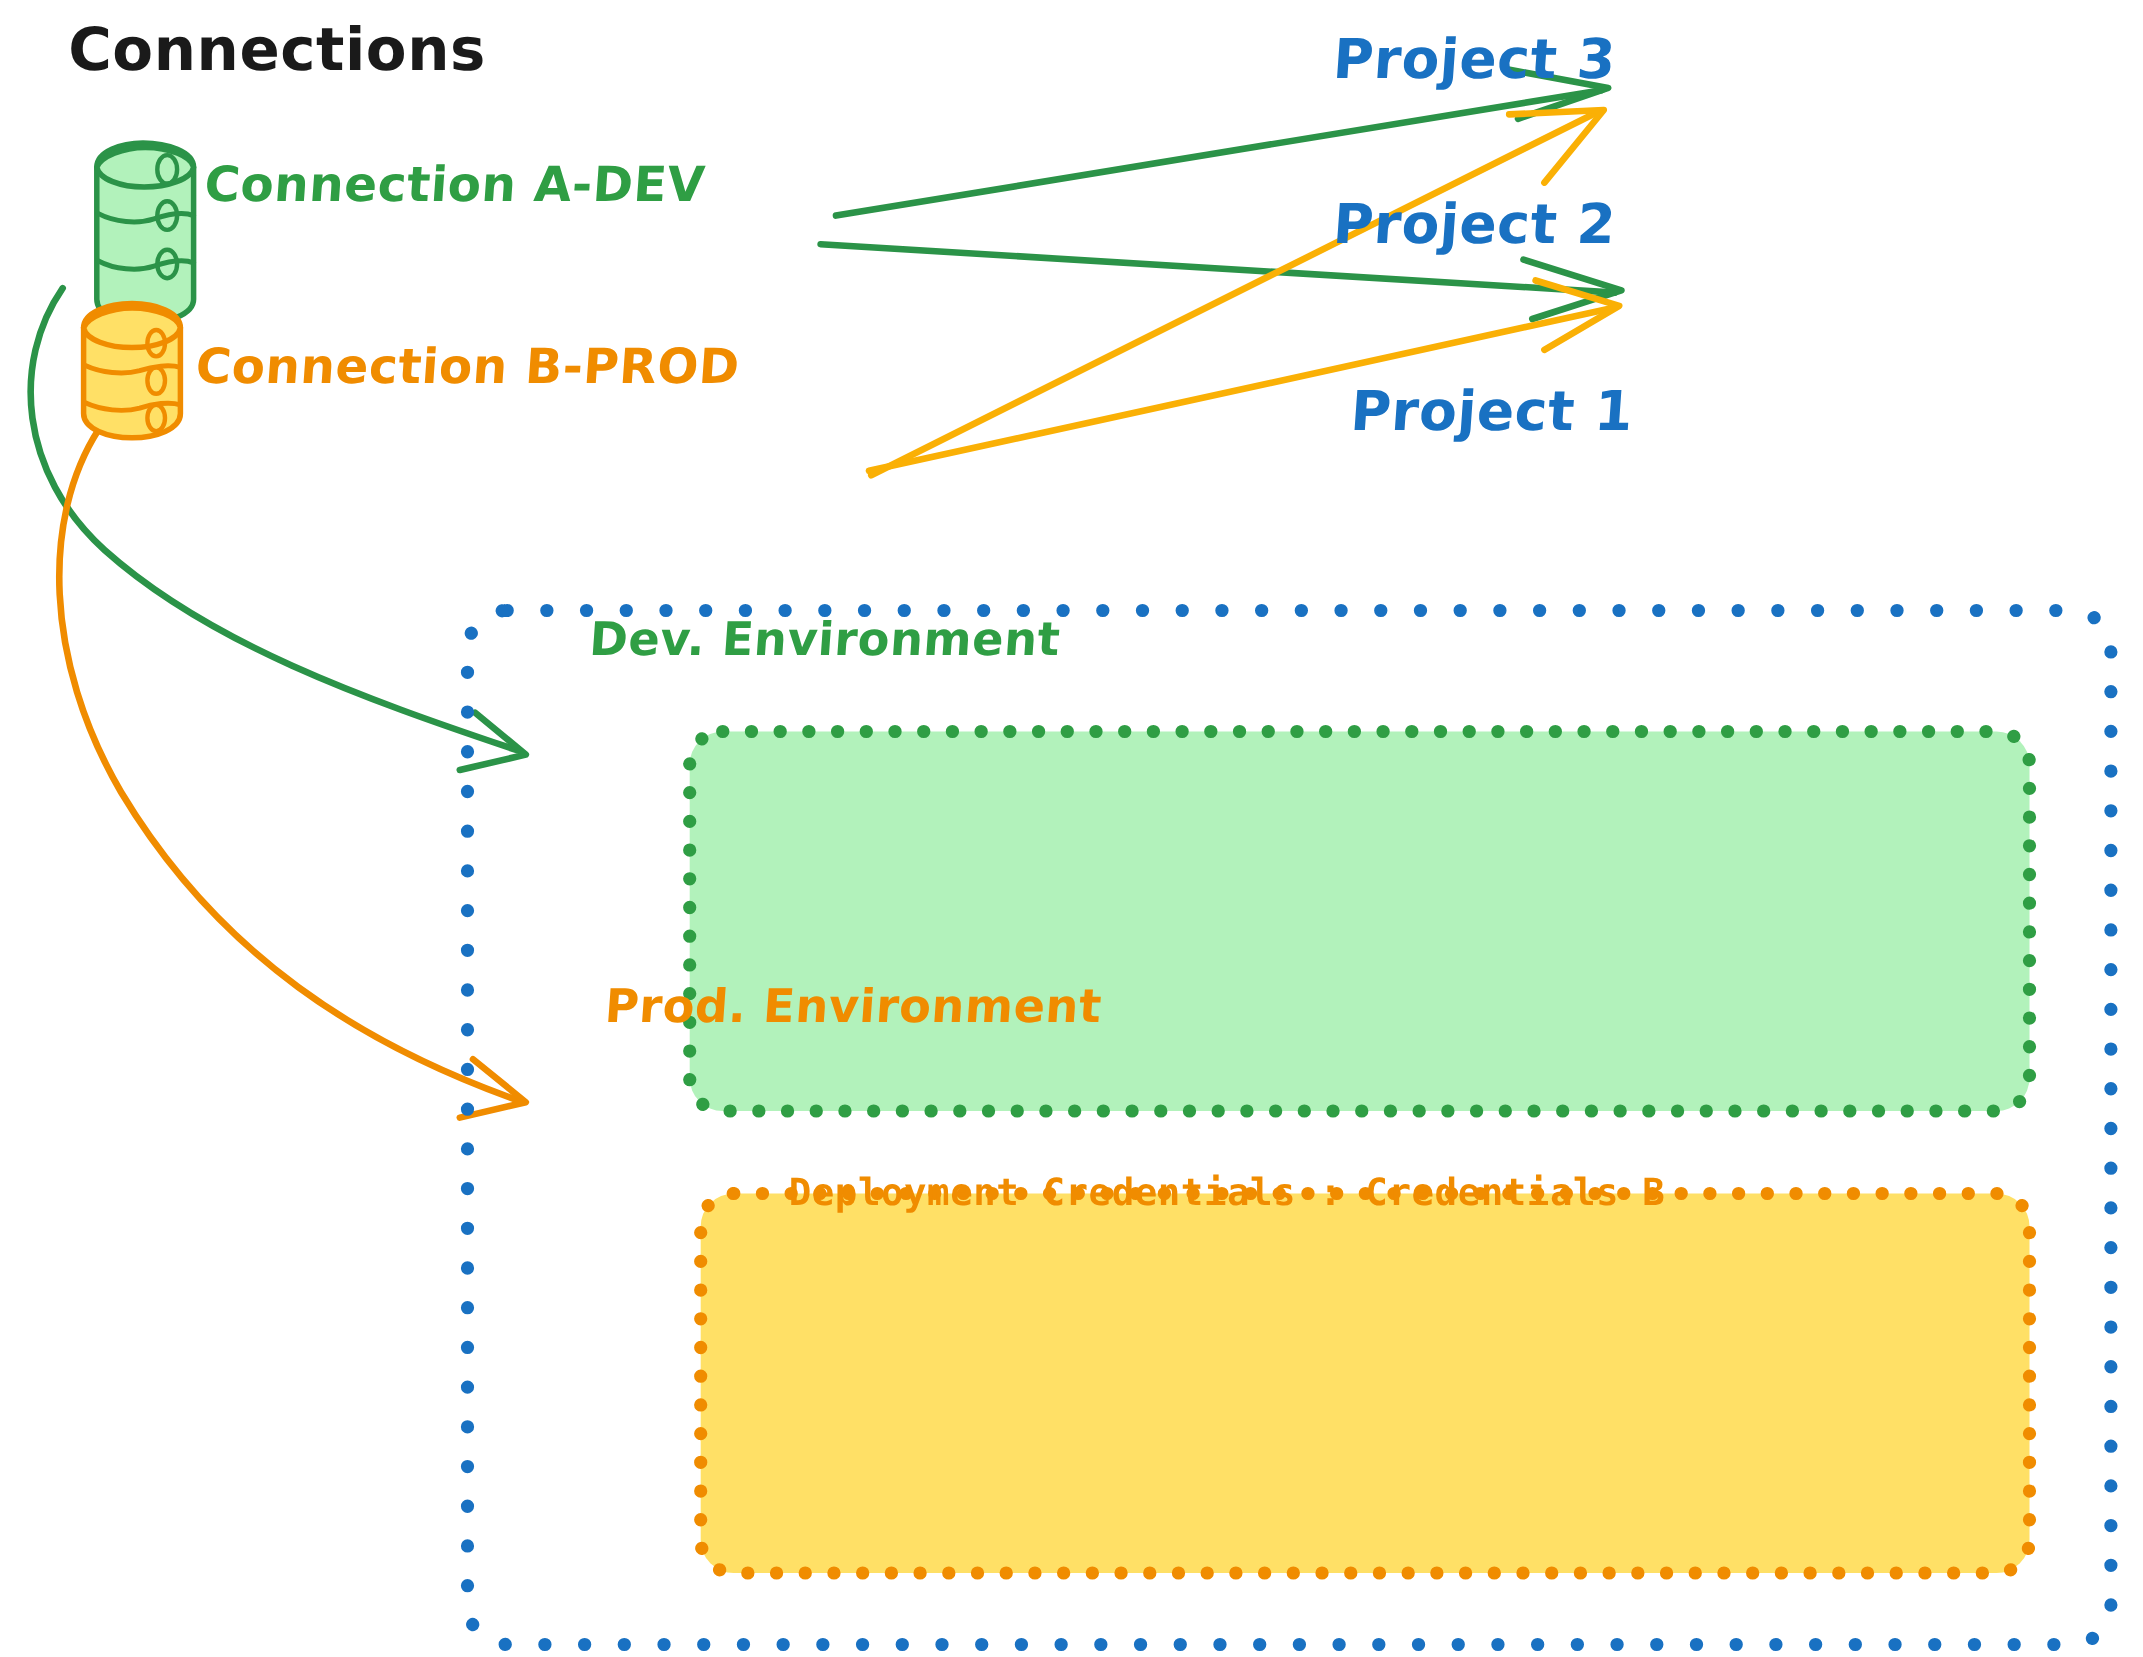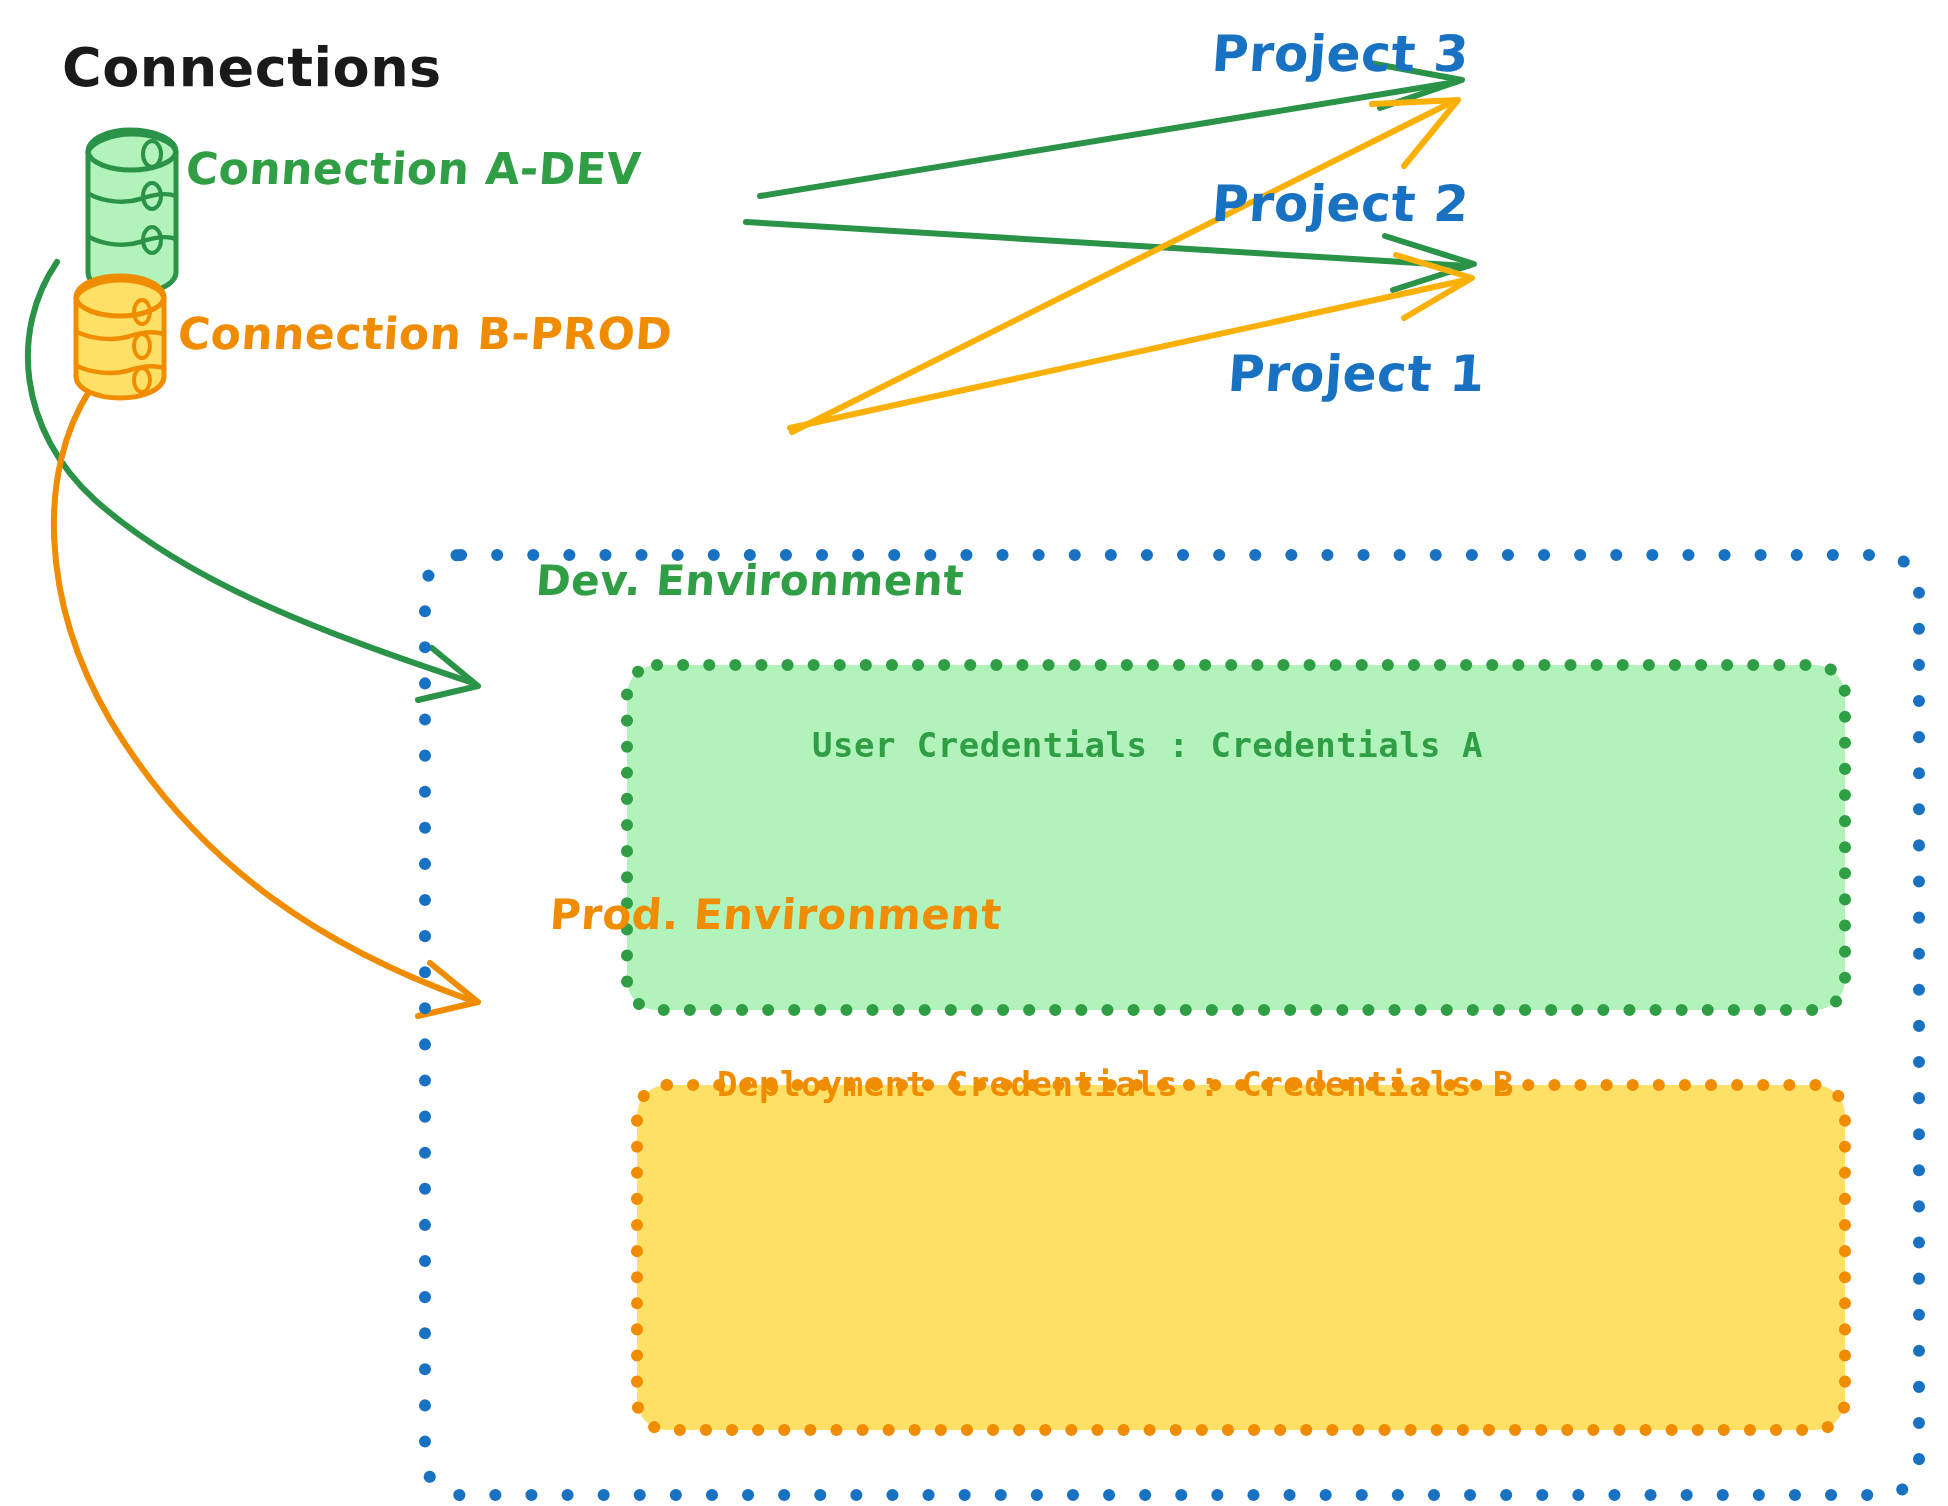--- a/index.html
+++ b/index.html
@@ -37,21 +37,20 @@
     white-space: nowrap;
     letter-spacing: 0.5px;
   }
   #title-connections {
     left: 62px;
     top: 14px;
     font-size: 54px;
     color: #1a1a1a;
     font-weight: 700;
     font-style: normal;
-    margin-top: 22px;
   }
   #label-conn-a {
     left: 186px;
     top: 143px;
     font-size: 44px;
     color: #2f9e44;
   }
   #label-conn-b {
     left: 178px;
     top: 308px;
@@ -186,19 +185,18 @@
   <div class="hand-text skew" id="label-conn-b">Connection B-PROD</div>
 
   <div class="hand-text skew" id="label-project-3">Project 3</div>
 
   <div class="hand-text skew" id="label-project-2">Project 2</div>
 
   <div class="hand-text skew" id="label-project-1">Project 1</div>
 
   <div class="hand-text skew" id="label-dev-env">Dev. Environment</div>
 
-  <div class="mono-text" id="label-dev-cred">User Credentials : Credentials A</div>
 
   <div class="hand-text skew" id="label-prod-env">Prod. Environment</div>
 
   <div class="mono-text" id="label-prod-cred">Deployment Credentials : Credentials B</div>
 
 </div>
 
 </body></html>

